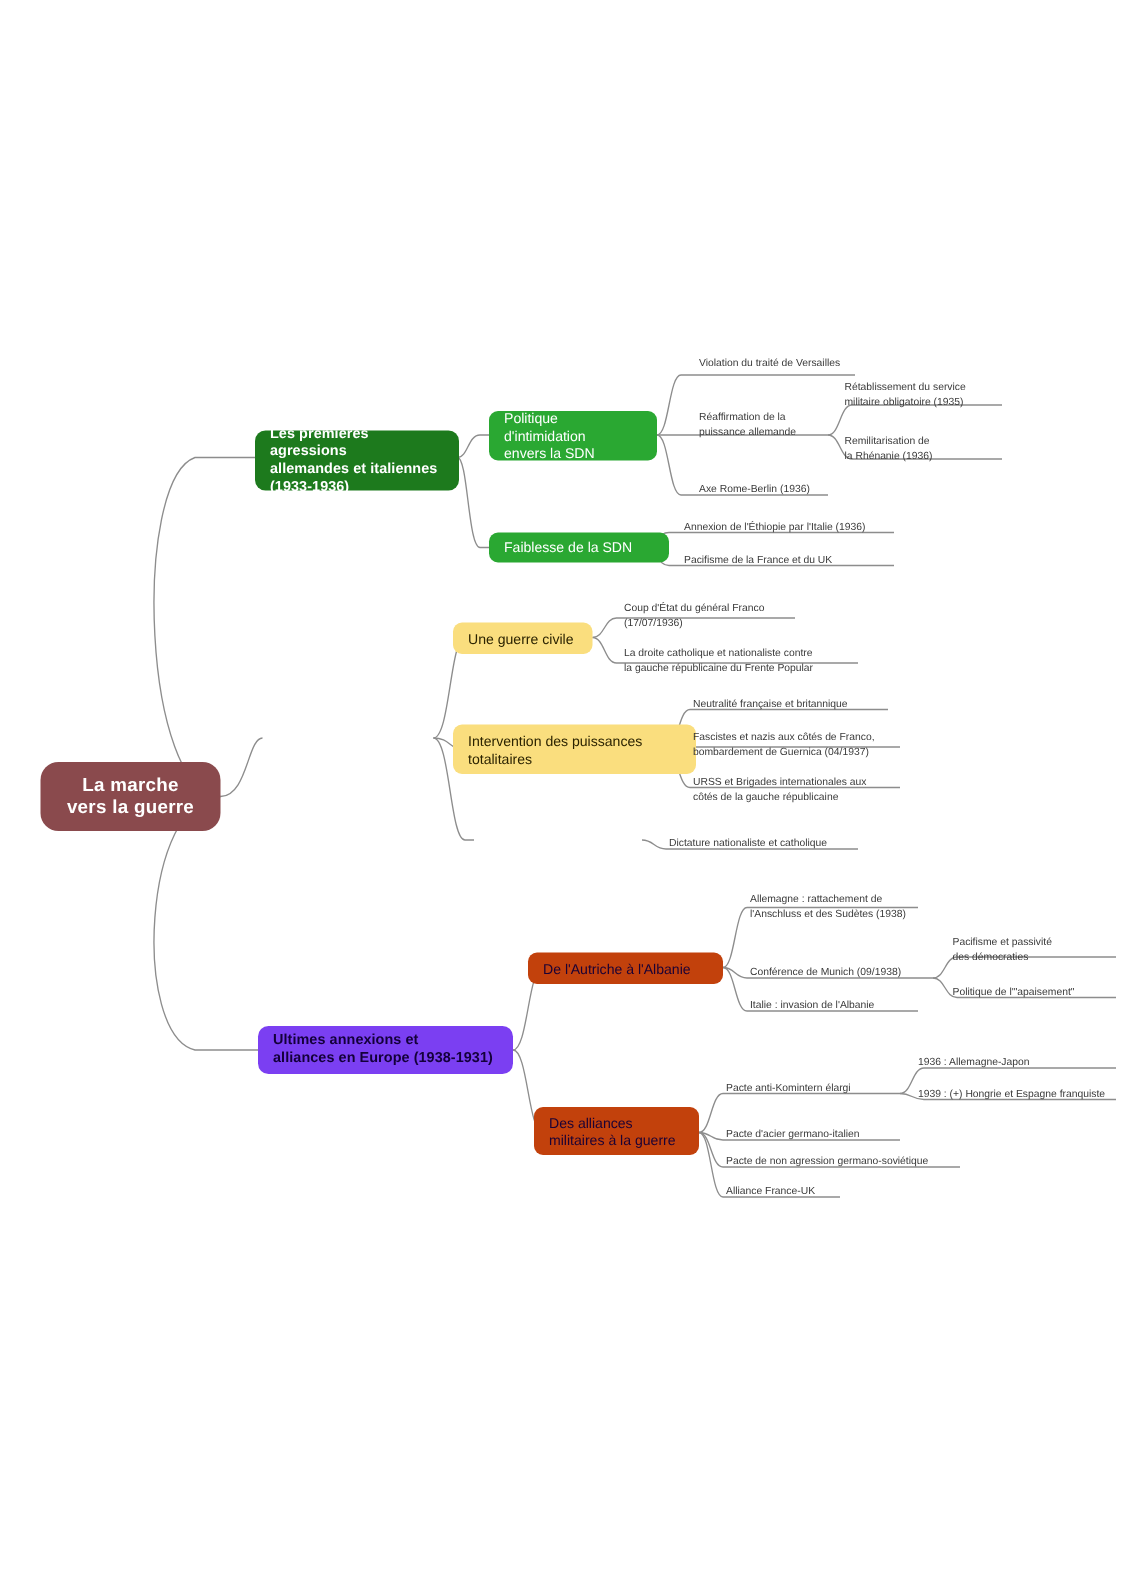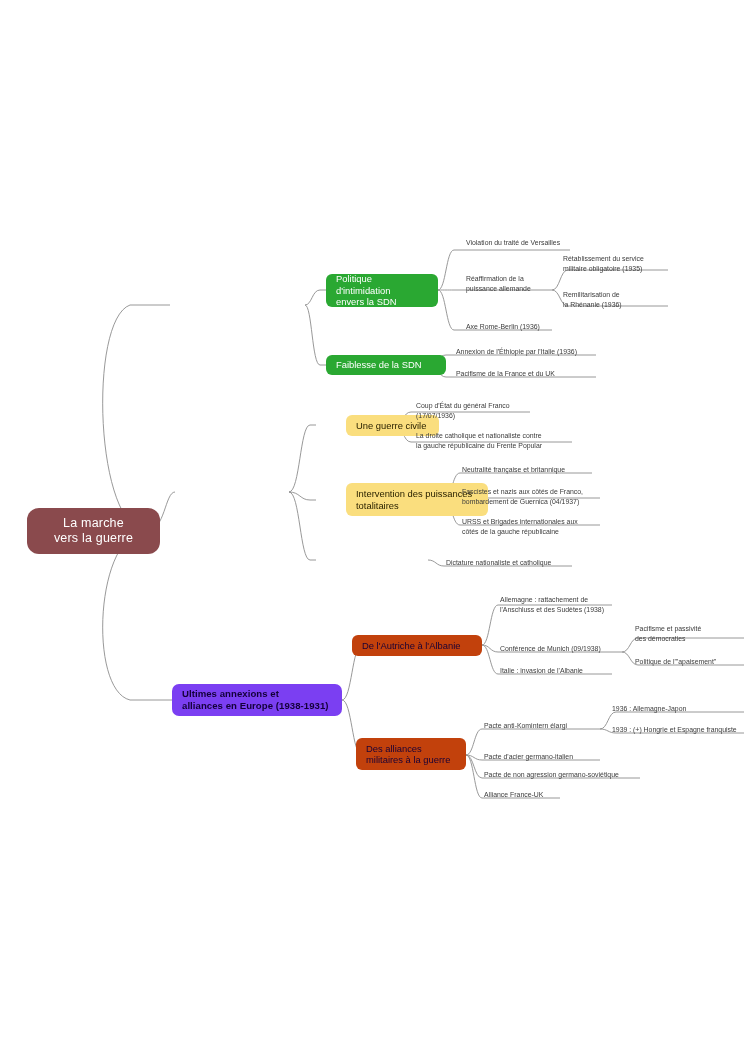--- a/index.html
+++ b/index.html
@@ -22,21 +22,21 @@
     background:#8a4a4d;color:#ffffff;font-weight:400;font-size:12.5px;
     border-radius:12px;justify-content:center;text-align:center;
     letter-spacing:.2px;
   }
   .lvl1{font-weight:700;font-size:9.6px;letter-spacing:.05px;}
   .lvl1.green{background:#1d7a1d;color:#ffffff;}
   .lvl1.gold{background:#e0a810;color:#231f00;}
   .lvl1.purple{background:#7b3ff2;color:#14003a;}
   .lvl2{font-weight:400;font-size:9.4px;border-radius:6px;}
   .lvl2.green{background:#2aa832;color:#ffffff;}
-  .lvl2.gold{background:#fade7e;color:#2b2300;margin-left:44px;}
+  .lvl2.gold{background:#fade7e;color:#2b2300;}
   .lvl2.purple{background:#c2410c;color:#1b0235;}
   .leaf{
     position:absolute;box-sizing:border-box;
     font-size:6.9px;color:#3a3a3a;font-weight:400;
     line-height:1.42;white-space:pre-line;
     padding:0 0 1px 4px;
   }
 </style>
 </head>
 <body>
@@ -91,23 +91,26 @@
       <path d="M466,755 C 474,755 474,729 482,729 L 600,729"></path>
       <path d="M466,755 C 474,755 474,760 482,760 L 600,760"></path>
       <path d="M466,755 C 474,755 474,778 482,778 L 640,778"></path>
       <path d="M466,755 C 474,755 474,798 482,798 L 560,798"></path>
 
       <path d="M600,729 C 608,729 608,712 616,712 L 744,712"></path>
       <path d="M600,729 C 608,729 608,733 616,733 L 744,733"></path>
     </g>
   </svg>
 
-  <div class="node root" style="left:27px;top:508px;width:133px;height:46px;">La marche
+  <div class="node root" style="left:27px;top:508px;width:120px;height:46px;font-weight:bold;">La marche
 vers la guerre</div>
 
+  <div class="node lvl1 green" style="left:170px;top:287px;width:136px;height:40px;">Les premières agressions
+allemandes et italiennes
+(1933-1936)</div>
 
   <div class="node lvl2 green" style="left:326px;top:274px;width:112px;height:33px;">Politique d'intimidation
 envers la SDN</div>
 
   <div class="leaf" style="left:462px;top:238px;width:200px;">Violation du traité de Versailles</div>
 
   <div class="leaf" style="left:462px;top:274px;width:110px;">Réaffirmation de la
 puissance allemande</div>
 
   <div class="leaf" style="left:559px;top:254px;width:140px;">Rétablissement du service
@@ -126,21 +129,21 @@
 
 
   <div class="node lvl2 gold" style="left:302px;top:415px;width:93px;height:21px;">Une guerre civile</div>
 
   <div class="leaf" style="left:412px;top:401px;width:150px;">Coup d'État du général Franco
 (17/07/1936)</div>
 
   <div class="leaf" style="left:412px;top:431px;width:180px;">La droite catholique et nationaliste contre
 la gauche républicaine du Frente Popular</div>
 
-  <div class="node lvl2 gold" style="left:302px;top:483px;width:142px;height:33px;">Intervention des puissances
+  <div class="node lvl2 gold" style="left:302px;top:483px;width:162px;height:33px;">Intervention des puissances
 totalitaires</div>
 
   <div class="leaf" style="left:458px;top:465px;width:190px;">Neutralité française et britannique</div>
 
   <div class="leaf" style="left:458px;top:487px;width:190px;">Fascistes et nazis aux côtés de Franco,
 bombardement de Guernica (04/1937)</div>
 
   <div class="leaf" style="left:458px;top:517px;width:190px;">URSS et Brigades internationales aux
 côtés de la gauche républicaine</div>
 

